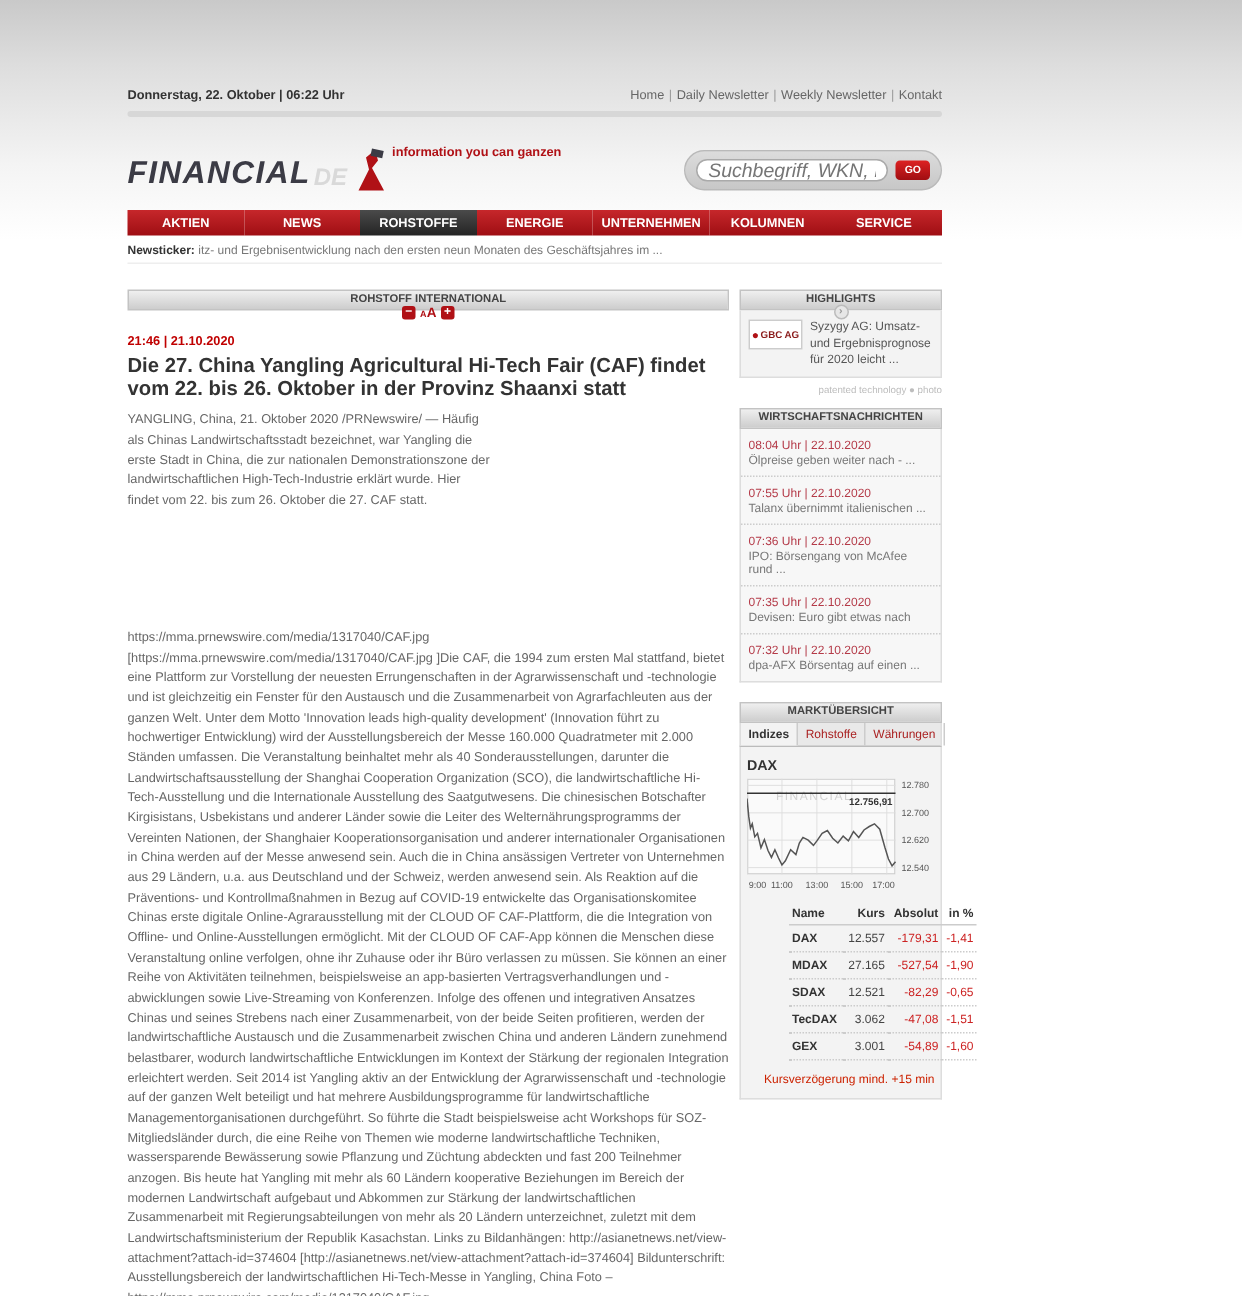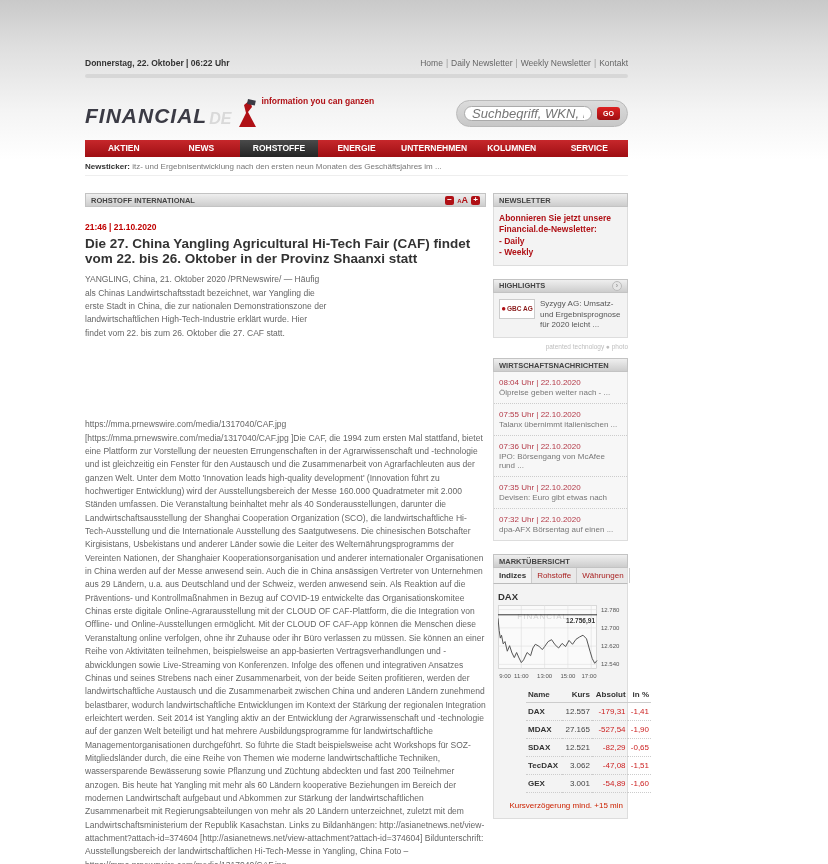--- a/index.html
+++ b/index.html
@@ -43,21 +43,21 @@
   .ticker { margin-top:5px; font-size:8px; color:#777; border-bottom:1px solid #eee; padding-bottom:4px; }
   .ticker b { color:#333; }
 
   
   .main-row { display:flex; gap:7px; margin-top:17px; }
   .col-left { width:401px; }
   .col-right { width:135px; }
 
   .bar-header { display:flex; justify-content:space-between; align-items:center; height:14px;
     background:linear-gradient(#efefef,#cdcdcd); border:1px solid #c3c3c3; padding:0 5px;
-    font-size:7.5px; font-weight:bold; color:#444; }
+    font-size:7.5px; font-weight:bold; color:#444;flex-direction:column; }
   .font-ctrl { display:flex; align-items:center; gap:3px; }
   .sq-btn { width:9px; height:9px; background:#b01116; color:#fff; border-radius:2px; font-size:8px;
     line-height:8px; text-align:center; cursor:pointer; }
   .aa { color:#b01116; font-weight:bold; font-size:6px; }
   .aa .big { font-size:9px; }
 
   .timestamp { margin-top:15px; color:#c00000; font-weight:bold; font-size:8.5px; }
   .article-title { margin-top:4px; font-size:13.5px; font-weight:bold; color:#333; line-height:1.12; }
   .article-lead { margin-top:7px; width:242px; font-size:8.5px; color:#666; line-height:1.58; }
   .article-body { margin-top:78px; font-size:8.5px; color:#666; line-height:1.57; word-wrap:break-word; }
@@ -164,32 +164,20 @@
           </span>
         </div>
         <div class="timestamp">21:46 | 21.10.2020</div>
         <h1 class="article-title">Die 27. China Yangling Agricultural Hi-Tech Fair (CAF) findet vom 22. bis 26. Oktober in der Provinz Shaanxi statt</h1>
         <p class="article-lead">YANGLING, China, 21. Oktober 2020 /PRNewswire/ — Häufig als Chinas Landwirtschaftsstadt bezeichnet, war Yangling die erste Stadt in China, die zur nationalen Demonstrationszone der landwirtschaftlichen High-Tech-Industrie erklärt wurde. Hier findet vom 22. bis zum 26. Oktober die 27. CAF statt.</p>
         <p class="article-body">https://mma.prnewswire.com/media/1317040/CAF.jpg [https://mma.prnewswire.com/media/1317040/CAF.jpg ]Die CAF, die 1994 zum ersten Mal stattfand, bietet eine Plattform zur Vorstellung der neuesten Errungenschaften in der Agrarwissenschaft und -technologie und ist gleichzeitig ein Fenster für den Austausch und die Zusammenarbeit von Agrarfachleuten aus der ganzen Welt. Unter dem Motto 'Innovation leads high-quality development' (Innovation führt zu hochwertiger Entwicklung) wird der Ausstellungsbereich der Messe 160.000 Quadratmeter mit 2.000 Ständen umfassen. Die Veranstaltung beinhaltet mehr als 40 Sonderausstellungen, darunter die Landwirtschaftsausstellung der Shanghai Cooperation Organization (SCO), die landwirtschaftliche Hi-Tech-Ausstellung und die Internationale Ausstellung des Saatgutwesens. Die chinesischen Botschafter Kirgisistans, Usbekistans und anderer Länder sowie die Leiter des Welternährungsprogramms der Vereinten Nationen, der Shanghaier Kooperationsorganisation und anderer internationaler Organisationen in China werden auf der Messe anwesend sein. Auch die in China ansässigen Vertreter von Unternehmen aus 29 Ländern, u.a. aus Deutschland und der Schweiz, werden anwesend sein. Als Reaktion auf die Präventions- und Kontrollmaßnahmen in Bezug auf COVID-19 entwickelte das Organisationskomitee Chinas erste digitale Online-Agrarausstellung mit der CLOUD OF CAF-Plattform, die die Integration von Offline- und Online-Ausstellungen ermöglicht. Mit der CLOUD OF CAF-App können die Menschen diese Veranstaltung online verfolgen, ohne ihr Zuhause oder ihr Büro verlassen zu müssen. Sie können an einer Reihe von Aktivitäten teilnehmen, beispielsweise an app-basierten Vertragsverhandlungen und -abwicklungen sowie Live-Streaming von Konferenzen. Infolge des offenen und integrativen Ansatzes Chinas und seines Strebens nach einer Zusammenarbeit, von der beide Seiten profitieren, werden der landwirtschaftliche Austausch und die Zusammenarbeit zwischen China und anderen Ländern zunehmend belastbarer, wodurch landwirtschaftliche Entwicklungen im Kontext der Stärkung der regionalen Integration erleichtert werden. Seit 2014 ist Yangling aktiv an der Entwicklung der Agrarwissenschaft und -technologie auf der ganzen Welt beteiligt und hat mehrere Ausbildungsprogramme für landwirtschaftliche Managementorganisationen durchgeführt. So führte die Stadt beispielsweise acht Workshops für SOZ-Mitgliedsländer durch, die eine Reihe von Themen wie moderne landwirtschaftliche Techniken, wassersparende Bewässerung sowie Pflanzung und Züchtung abdeckten und fast 200 Teilnehmer anzogen. Bis heute hat Yangling mit mehr als 60 Ländern kooperative Beziehungen im Bereich der modernen Landwirtschaft aufgebaut und Abkommen zur Stärkung der landwirtschaftlichen Zusammenarbeit mit Regierungsabteilungen von mehr als 20 Ländern unterzeichnet, zuletzt mit dem Landwirtschaftsministerium der Republik Kasachstan. Links zu Bildanhängen: http://asianetnews.net/view-attachment?attach-id=374604 [http://asianetnews.net/view-attachment?attach-id=374604] Bildunterschrift: Ausstellungsbereich der landwirtschaftlichen Hi-Tech-Messe in Yangling, China Foto – https://mma.prnewswire.com/media/1317040/CAF.jpg [https://mma.prnewswire.com/media/1317040/CAF.jpg] Photo: https://mma.prnewswire.com/media/1317040/CAF.jpgThe Organizing Committee of China Yangling Agricultural Hi-Tech Fair.</p>
       </div>
 
       <div class="col-right">
 
-        <div class="side-box">
-          <div class="bar-header">
-            <span>NEWSLETTER</span>
-          </div>
-          <div class="side-body">
-
-          <div class="nl-text">Abonnieren Sie jetzt unsere</div>
-              <div class="nl-text">Financial.de-Newsletter:</div>
-              <div class="nl-text">- Daily</div>
-              <div class="nl-text">- Weekly</div>
-            </div>
-        </div>
 
         <div class="side-box">
           <div class="bar-header">
             <span>HIGHLIGHTS</span>
             <span class="circle-btn">›</span>
           </div>
           <div class="side-body hl-body">
             <span class="gbc-logo">
                 <span class="dot">●</span>
                 <span>GBC AG</span>

